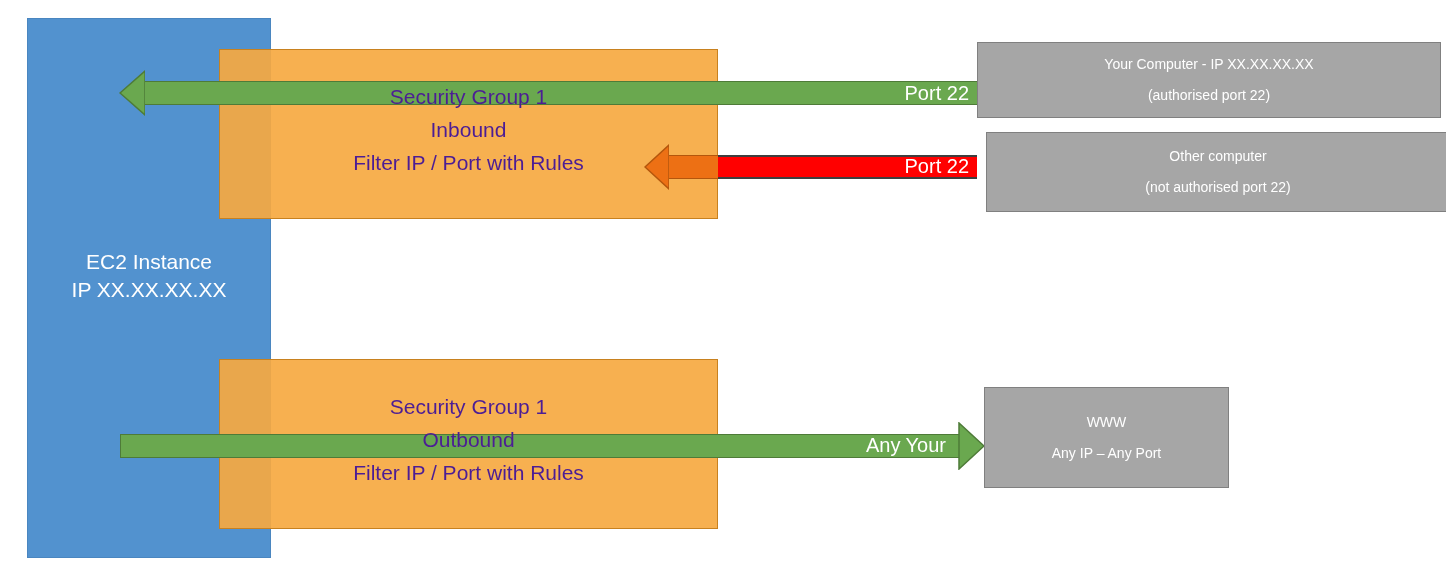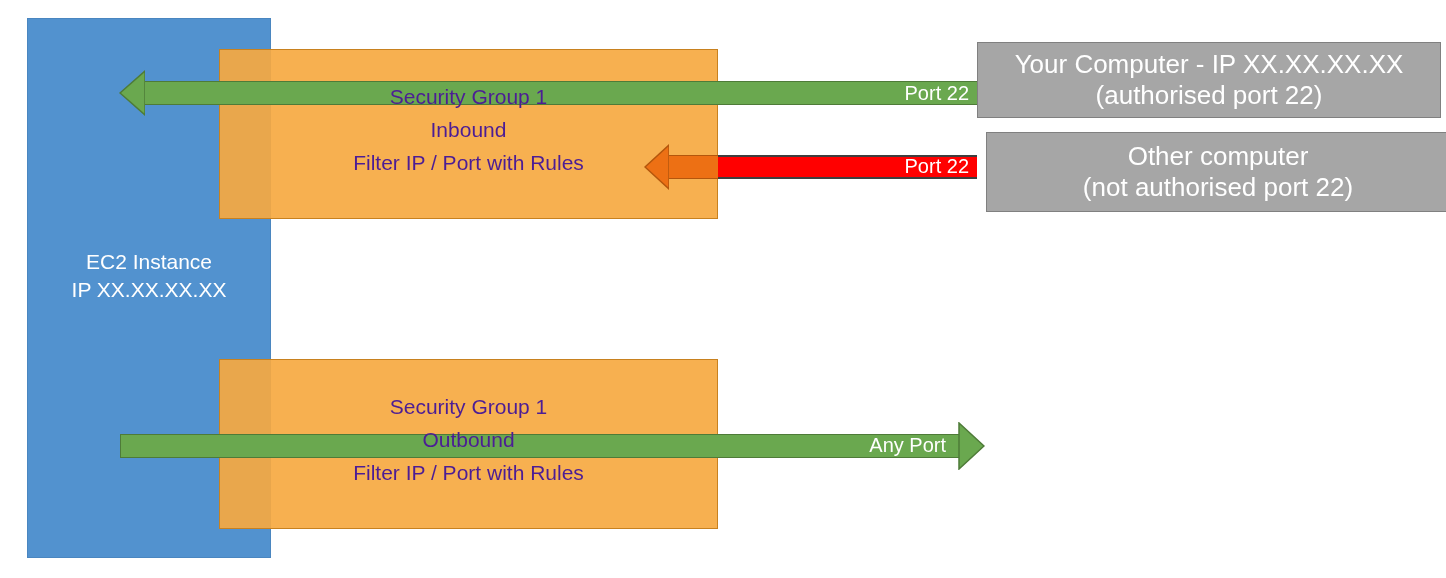--- a/index.html
+++ b/index.html
@@ -129,21 +129,21 @@
     white-space:nowrap;
   }
 
   
   .gray-box{
     position:absolute;
     box-sizing:border-box;
     background:#a6a6a6;
     border:1px solid #808080;
     color:#ffffff;
-    font-size:26px;
+    font-size:14px;
     line-height:31px;
     text-align:center;
     display:flex;
     flex-direction:column;
     align-items:center;
     justify-content:center;
     white-space:pre-line;
     z-index:5;
   }
   .gray-your-computer{ left:977px; top:42px;  width:464px; height:76px; }
@@ -188,26 +188,28 @@
   </div>
 
   <div class="gray-box gray-your-computer">Your Computer - IP XX.XX.XX.XX
 (authorised port 22)</div>
   <div class="gray-box gray-other-computer">Other computer
 (not authorised port 22)</div>
 
   <div class="box sg-box sg-outbound"></div>
 
   <div class="bar green-out-shaft">
-    <span class="plabel">Any Port</span>
+    <span class="plabel">Any Your</span>
   </div>
   <div class="bar green-out-head">
     <svg width="27" height="48" viewBox="0 0 27 48">
       <polygon points="26,24 1,1 1,47" fill="#6aa84f" stroke="#4e7b38" stroke-width="1.5"></polygon>
     </svg>
   </div>
 
   <div class="sg-text sg-text-out">Security Group 1
 Outbound
 Filter IP / Port with Rules</div>
 
+  <div class="gray-box gray-www">WWW
+Any IP – Any Port</div>
 
 </div>
 
 </body></html>

